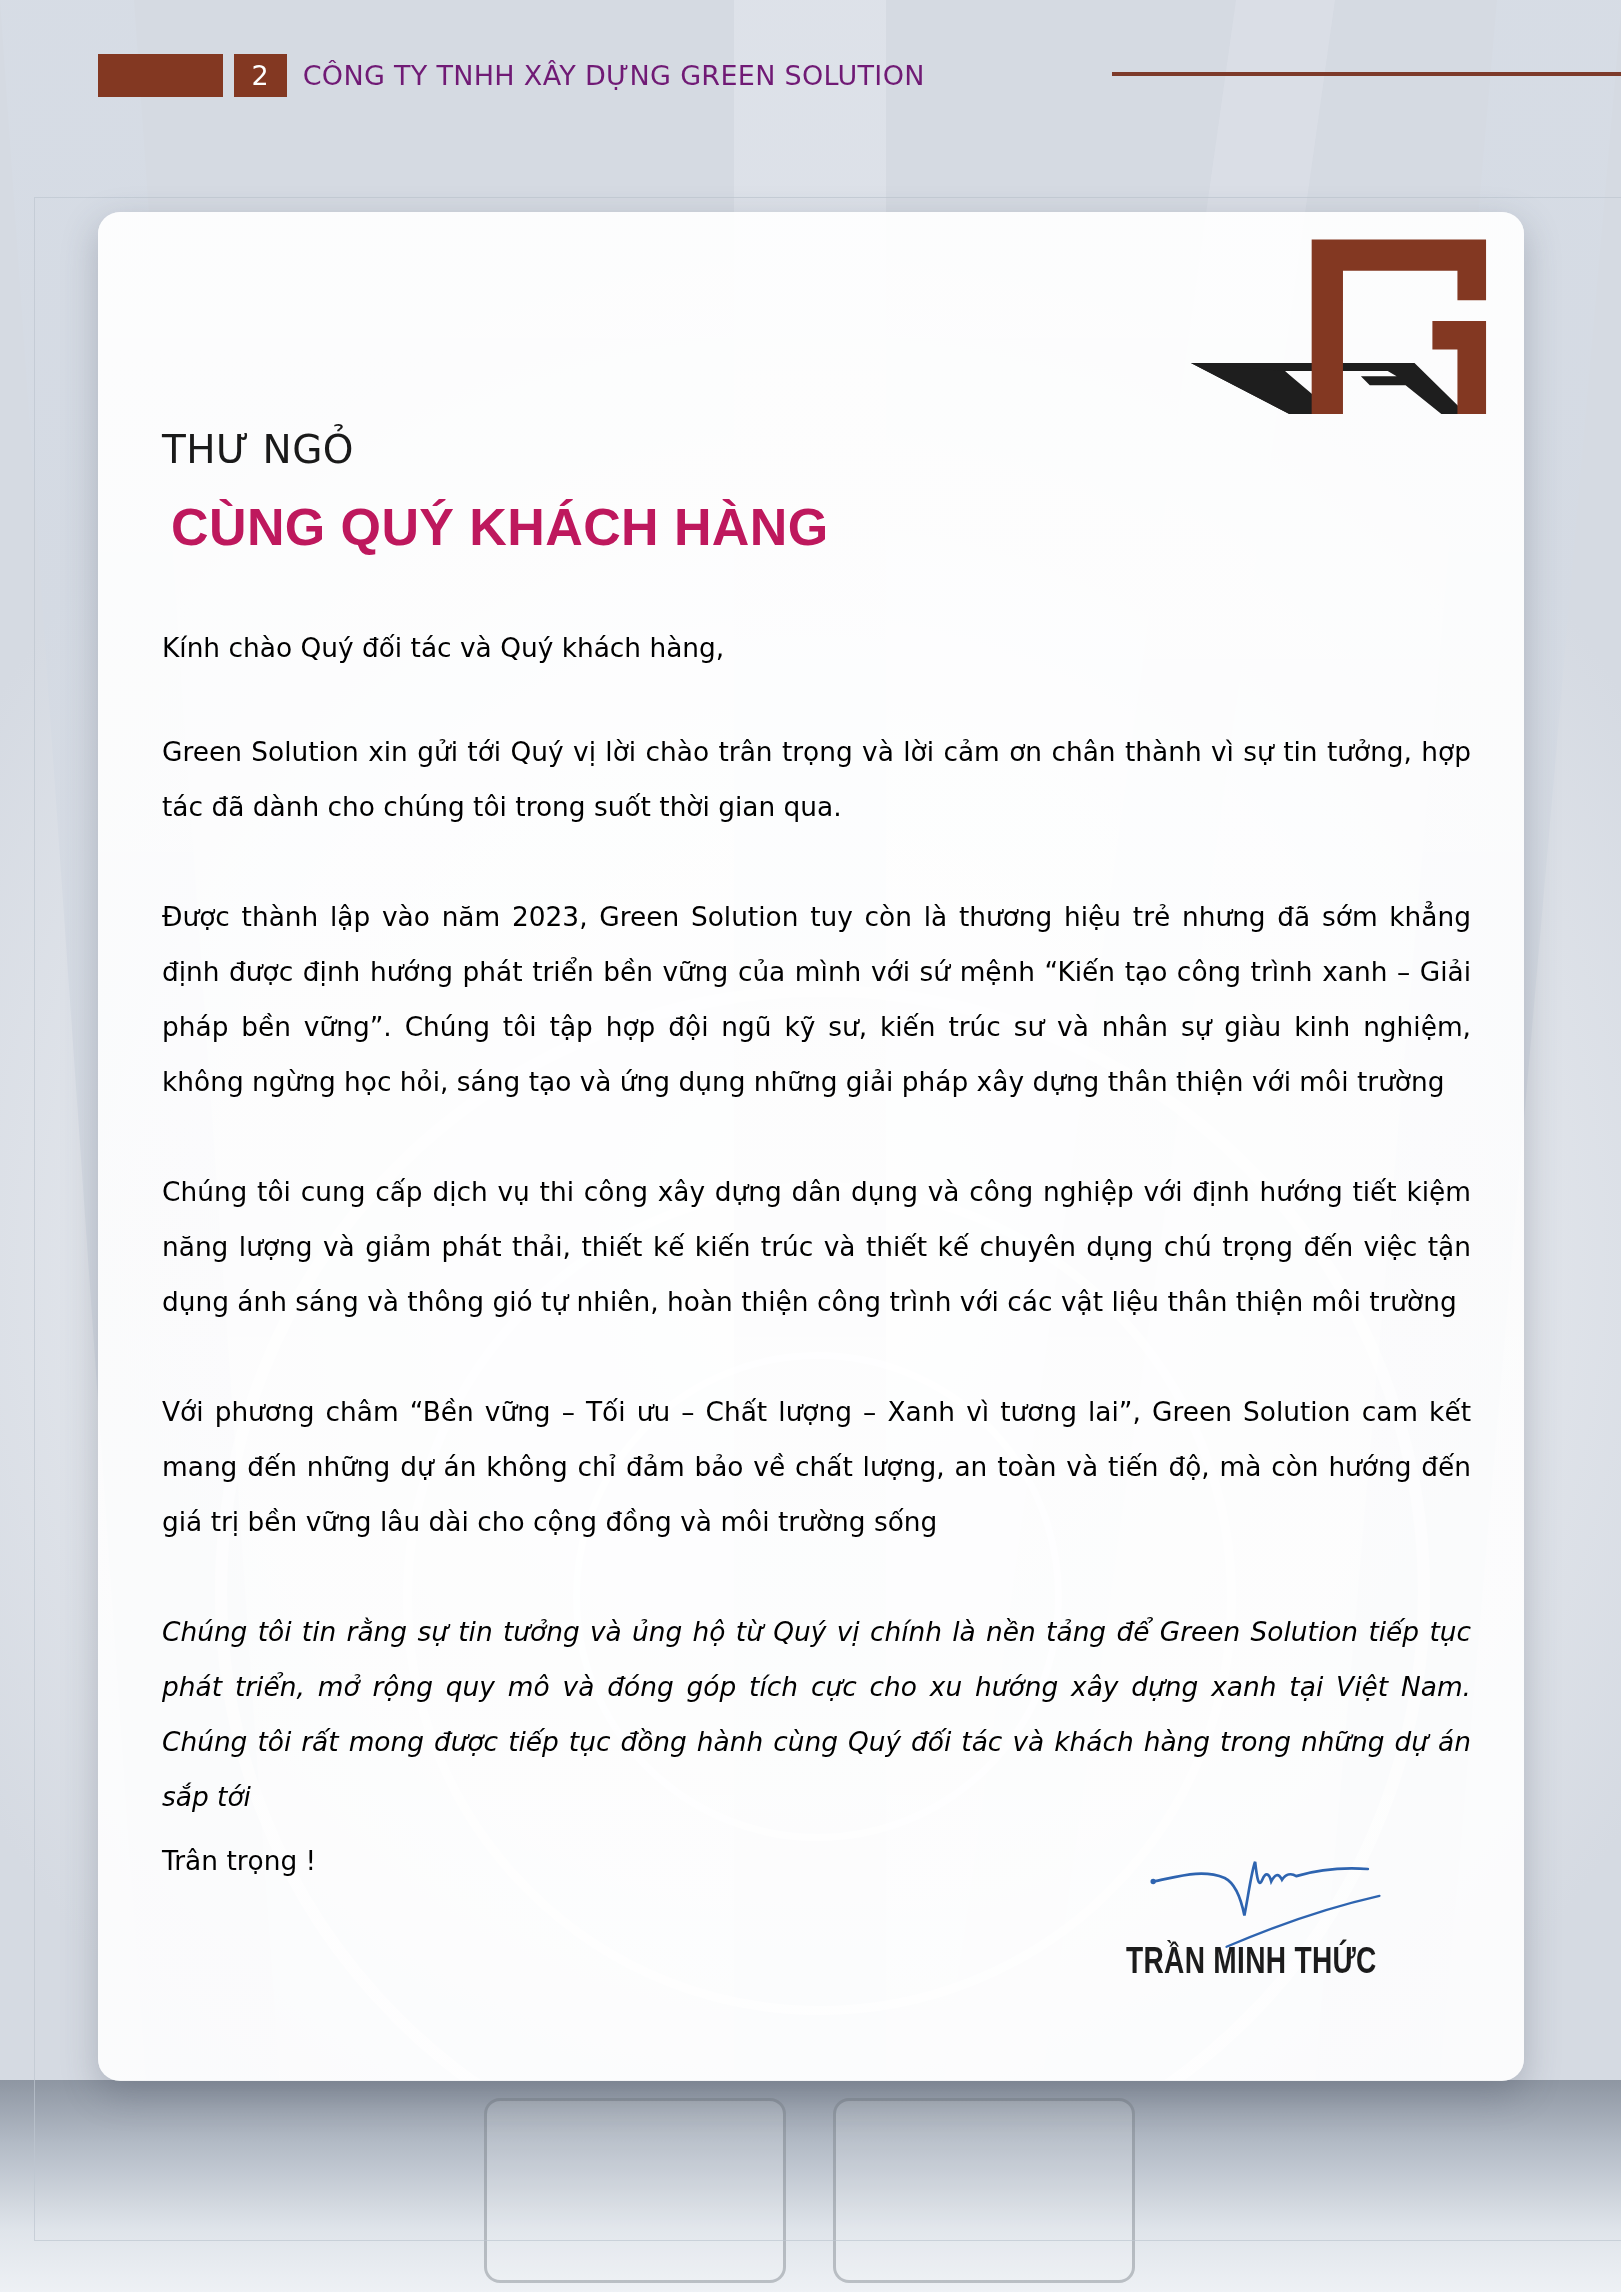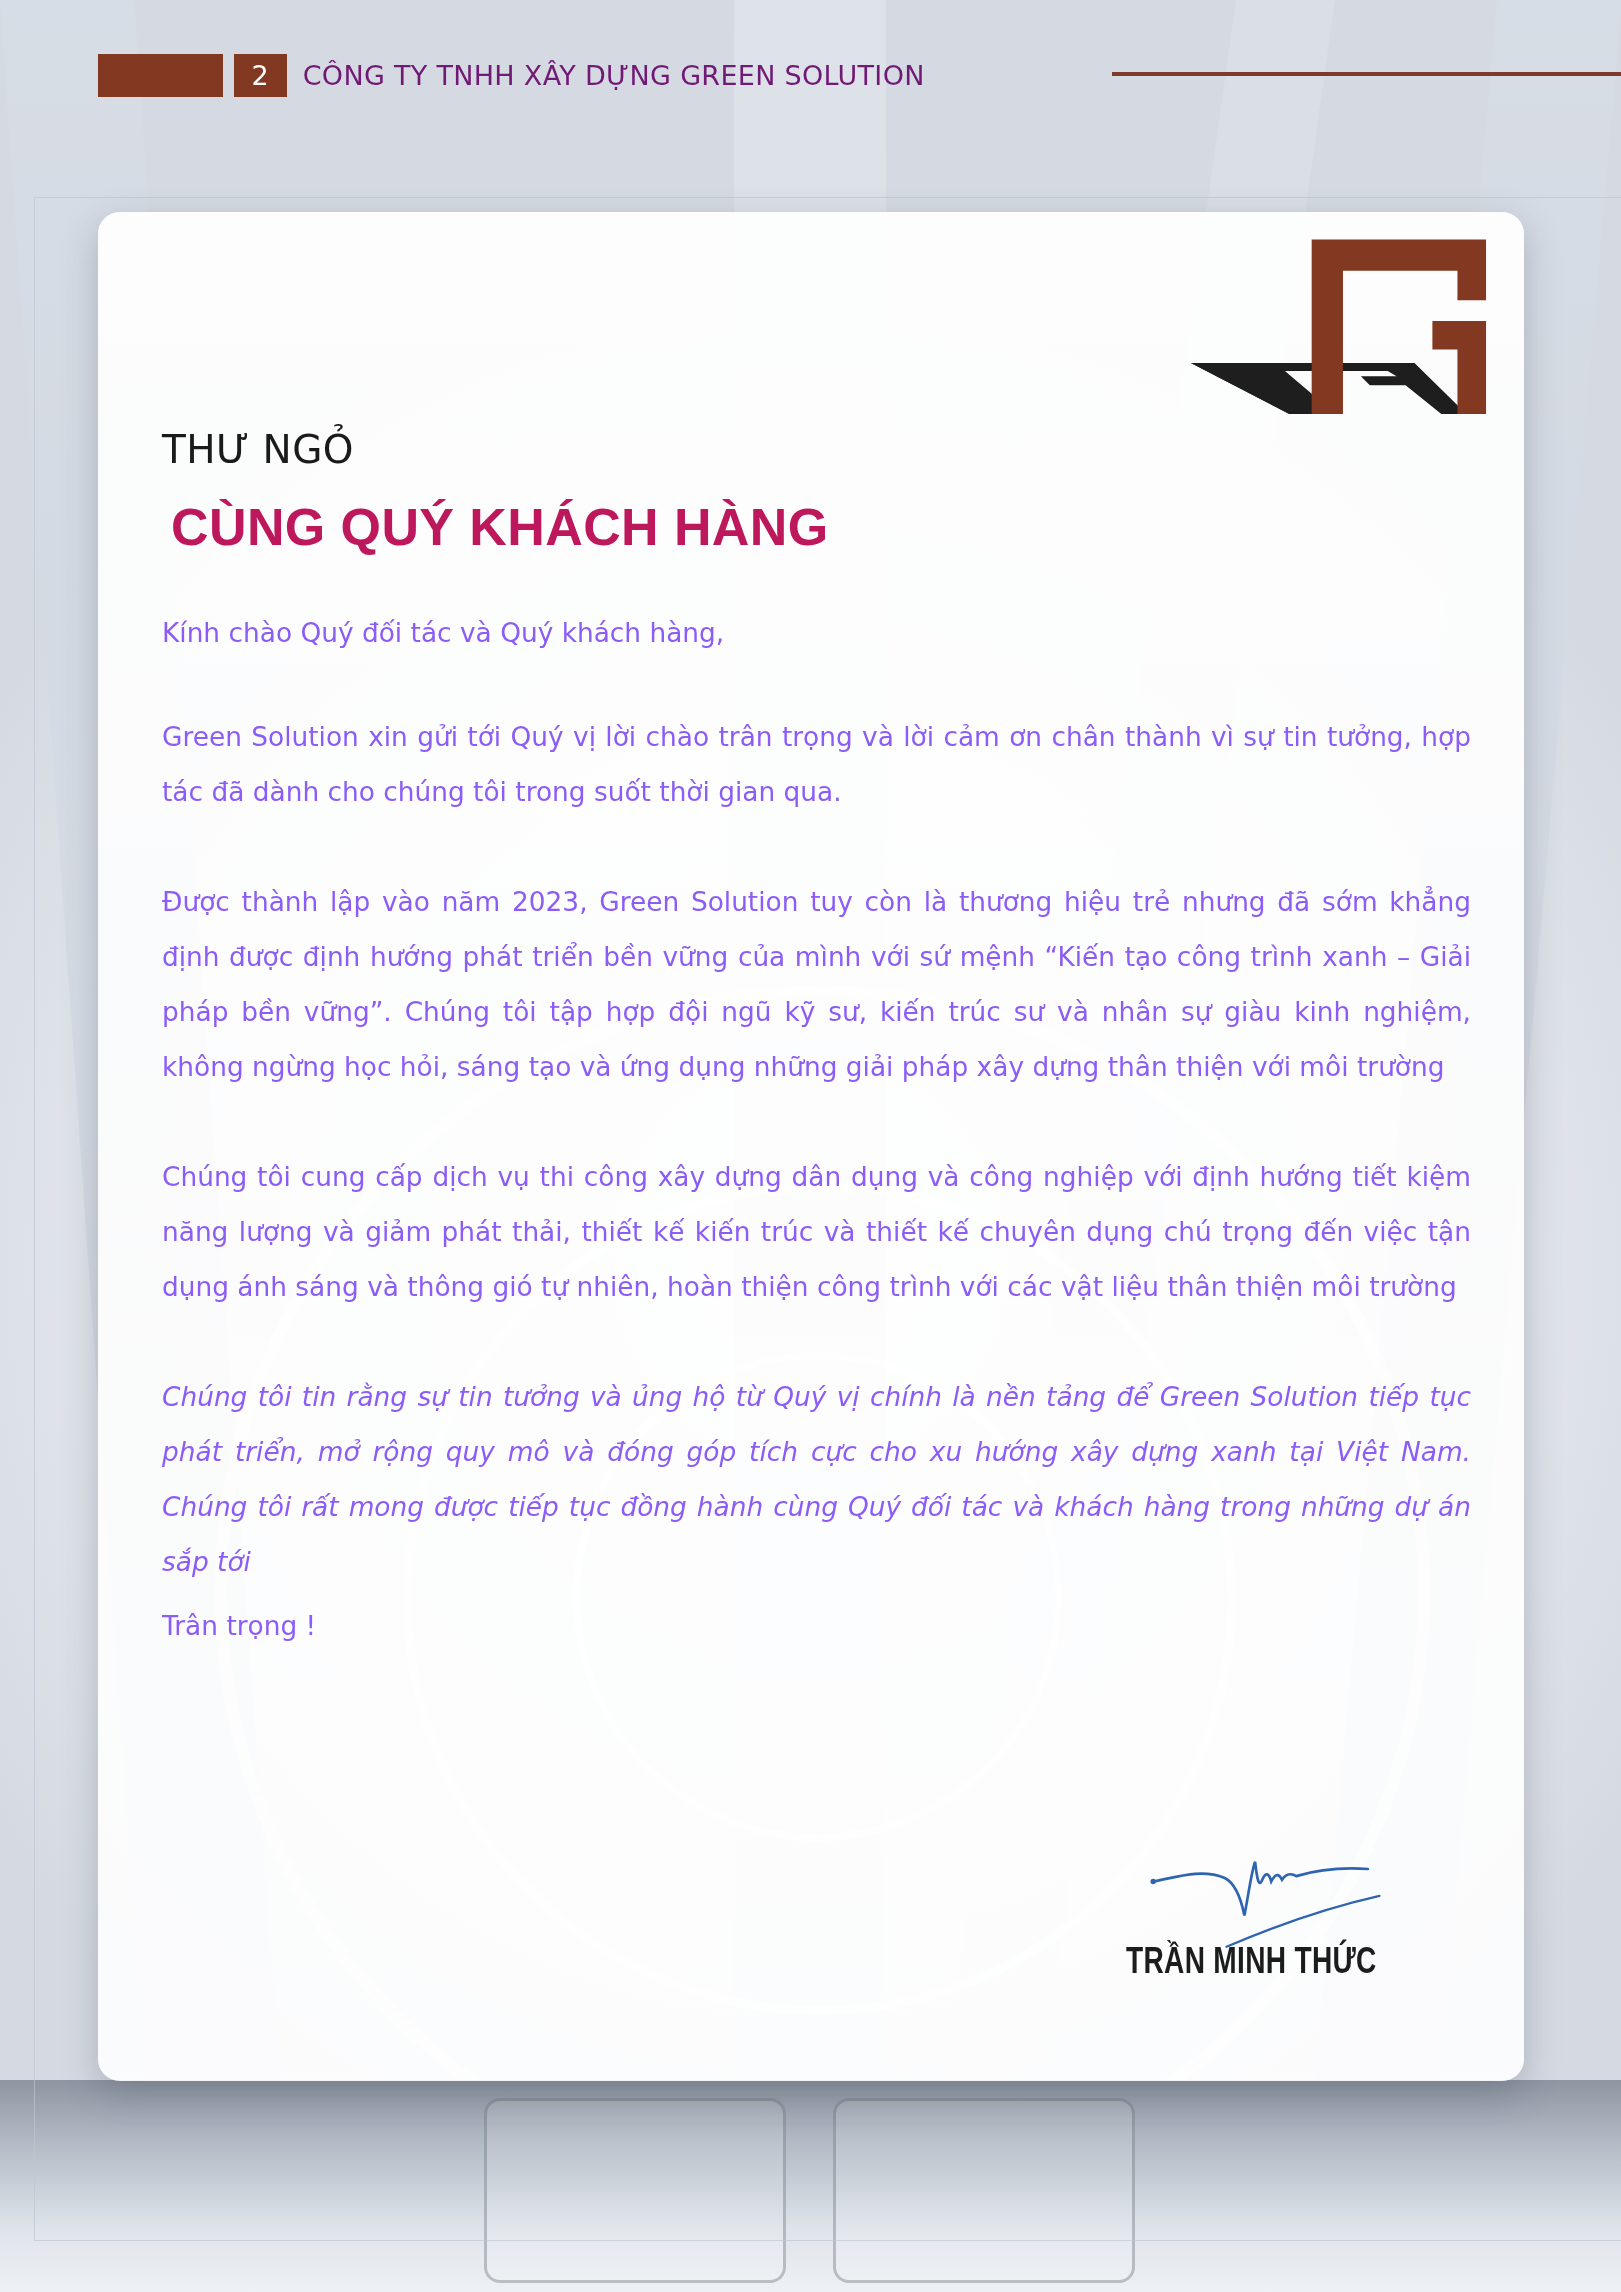--- a/index.html
+++ b/index.html
@@ -44,22 +44,22 @@
     .card::before { content: ""; position: absolute; inset: 0;
       background: linear-gradient(180deg, rgba(255,255,255,.55) 0%, rgba(255,255,255,.15) 55%, rgba(255,255,255,.3) 100%); }
 
     .logo { position: absolute; left: 1084px; top: 23px; width: 313px; height: 179px; }
 
     .kicker { position: absolute; left: 64px; top: 215px; font-size: 39px; color: #1a1a1a;
       font-family: "DejaVu Sans", sans-serif; letter-spacing: 0.4px; }
     .title { position: absolute; left: 73px; top: 285px; font-size: 52px; font-weight: bold; color: #be185d;
       font-family: "Liberation Sans", sans-serif; letter-spacing: 0.4px; text-align: center; }
 
-    .body { position: absolute; left: 64px; top: 393px; width: 1309px;
-      font-family: "DejaVu Sans", sans-serif; font-size: 26.4px; line-height: 55px; color: #8b5cf6; }
+    .body { position: absolute; left: 64px; top: 408px; width: 1309px;
+      font-family: "DejaVu Sans", sans-serif; font-size: 26.4px; line-height: 55px; color: #000000; }
     .body p { margin: 0 0 55px 0; text-align: justify; text-align-last: left; }
     .body p.greeting { margin-bottom: 49px; }
     .body p.closing-para { margin-bottom: 9px; font-style: italic; }
     .body p.signoff { margin: 0; }
 
     .signature { position: absolute; left: 1028px; top: 1623px; width: 269px; height: 161px; }
     .sig-name { position: absolute; left: 1028px; top: 1728px; width: 269px; font-size: 36px;
       font-family: "Liberation Sans", sans-serif; font-weight: bold; color: #1c1c1c;
       transform: scaleX(0.78); transform-origin: left; letter-spacing: 0.4px; white-space: nowrap; }
   </style>
@@ -100,20 +100,21 @@
   </svg>
 
   <div class="kicker">THƯ NGỎ</div>
   <div class="title">CÙNG QUÝ KHÁCH HÀNG</div>
 
   <div class="body">
     <p class="greeting">Kính chào Quý đối tác và Quý khách hàng,</p>
     <p>Green Solution xin gửi tới Quý vị lời chào trân trọng và lời cảm ơn chân thành vì sự tin tưởng, hợp tác đã dành cho chúng tôi trong suốt thời gian qua.</p>
     <p>Được thành lập vào năm 2023, Green Solution tuy còn là thương hiệu trẻ nhưng đã sớm khẳng định được định hướng phát triển bền vững của mình với sứ mệnh “Kiến tạo công trình xanh – Giải pháp bền vững”. Chúng tôi tập hợp đội ngũ kỹ sư, kiến trúc sư và nhân sự giàu kinh nghiệm, không ngừng học hỏi, sáng tạo và ứng dụng những giải pháp xây dựng thân thiện với môi trường</p>
     <p>Chúng tôi cung cấp dịch vụ thi công xây dựng dân dụng và công nghiệp với định hướng tiết kiệm năng lượng và giảm phát thải, thiết kế kiến trúc và thiết kế chuyên dụng chú trọng đến việc tận dụng ánh sáng và thông gió tự nhiên, hoàn thiện công trình với các vật liệu thân thiện môi trường</p>
+    <p>Với phương châm “Bền vững – Tối ưu – Chất lượng – Xanh vì tương lai”, Green Solution cam kết mang đến những dự án không chỉ đảm bảo về chất lượng, an toàn và tiến độ, mà còn hướng đến giá trị bền vững lâu dài cho cộng đồng và môi trường sống</p>
     <p class="closing-para">Chúng tôi tin rằng sự tin tưởng và ủng hộ từ Quý vị chính là nền tảng để Green Solution tiếp tục phát triển, mở rộng quy mô và đóng góp tích cực cho xu hướng xây dựng xanh tại Việt Nam. Chúng tôi rất mong được tiếp tục đồng hành cùng Quý đối tác và khách hàng trong những dự án sắp tới</p>
     <p class="signoff">Trân trọng !</p>
   </div>
 
   <svg class="signature" viewBox="0 0 300 180">
     <path d="M30,52 C60,46 85,38 110,48 C122,54 128,70 132,90 C136,70 140,40 144,30 C146,48 148,60 152,50 C156,40 160,44 162,52 C166,44 170,42 174,50 C178,44 184,42 190,46 C210,40 240,36 270,38" fill="none" stroke="#2e64b0" stroke-width="3" stroke-linecap="round"></path>
     <circle cx="30" cy="52" r="3" fill="#2e64b0"></circle>
     <path d="M112,125 C170,100 230,80 283,68" fill="none" stroke="#2e64b0" stroke-width="2.5" stroke-linecap="round"></path>
   </svg>
   <div class="sig-name">TRẦN MINH THỨC</div>

